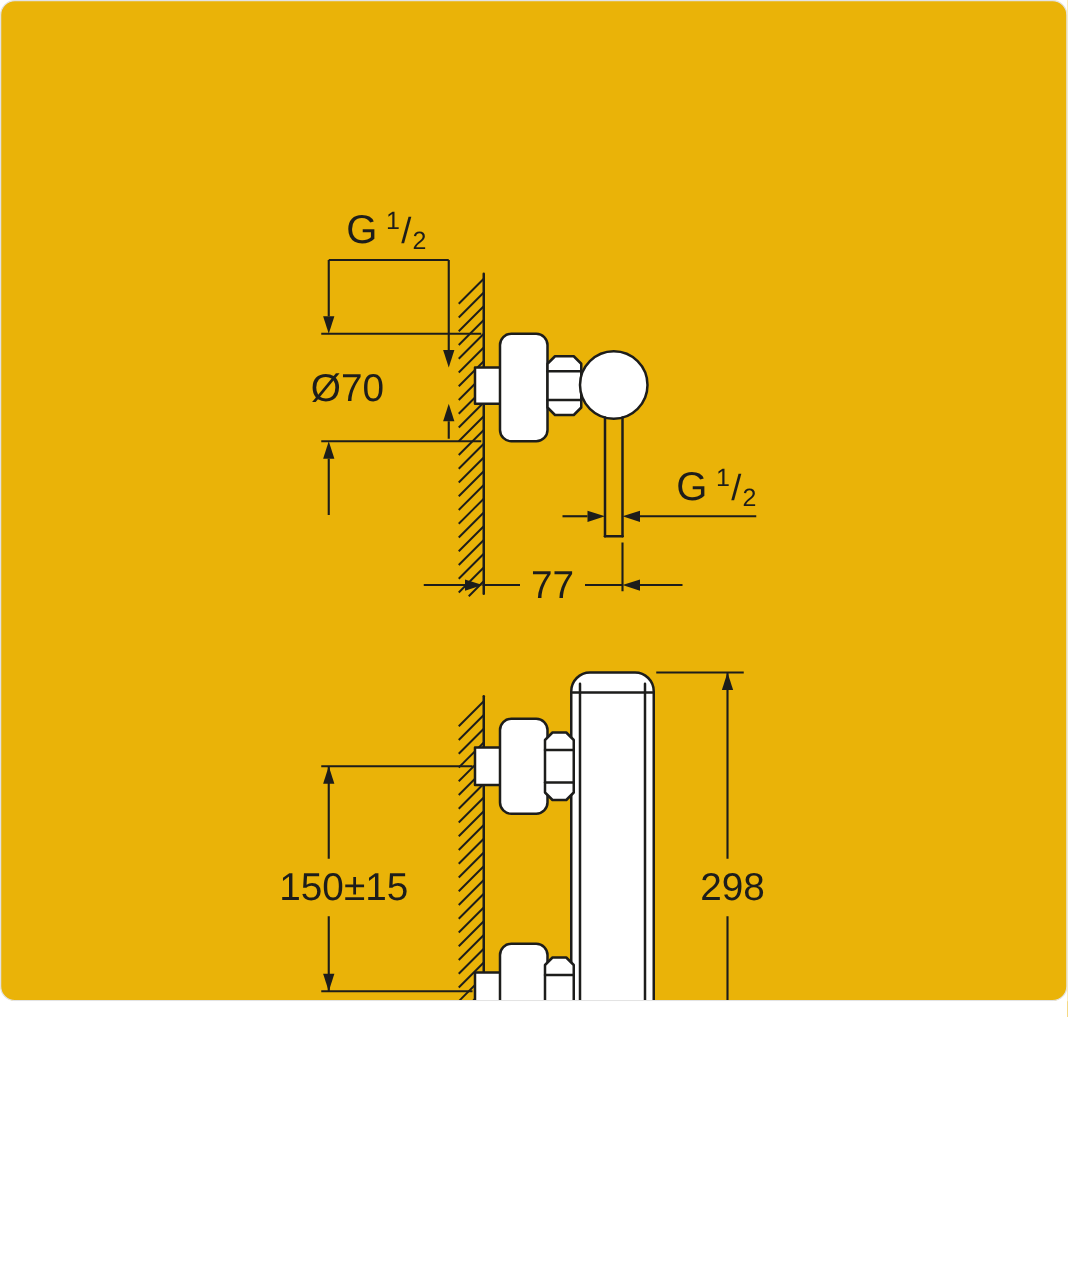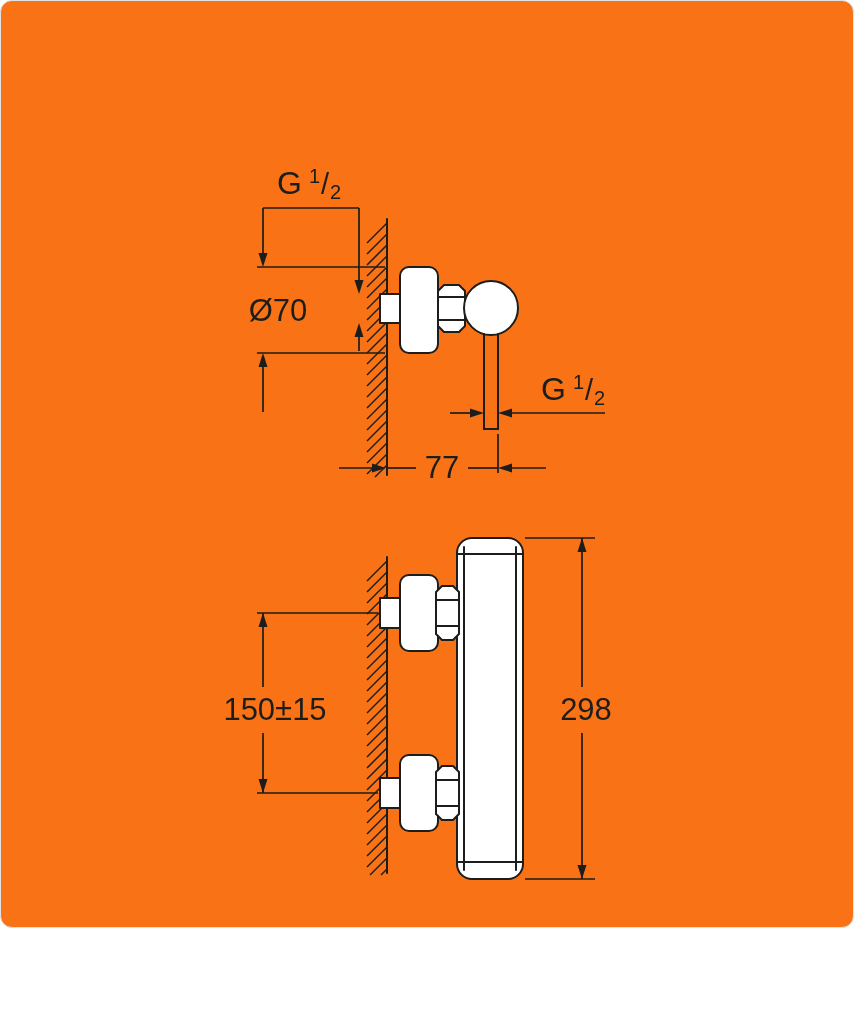--- a/index.html
+++ b/index.html
@@ -1,19 +1,19 @@
 <!DOCTYPE html>
 <html><head>
 <meta charset="utf-8">
 <style>
   html,body{margin:0;padding:0;background:#ffffff;}
   .page{
     position:relative;
-    width:854px;height:928px;
-    background:#f97316;
+    width:854px;height:801px;
+    background:#eab308;
     border:1px solid #e3e3e3;
     border-radius:12px;
     box-sizing:border-box;
     overflow:hidden;
     font-family:"Liberation Sans", sans-serif;
   }
   svg{display:block;}
   .obj{stroke:#1d1d1b;stroke-width:2;fill:none;stroke-linecap:round;stroke-linejoin:round;}
   .objf{stroke:#1d1d1b;stroke-width:2;fill:#ffffff;stroke-linejoin:round;}
   .dim{stroke:#1d1d1b;stroke-width:1.7;fill:none;stroke-linecap:butt;}

